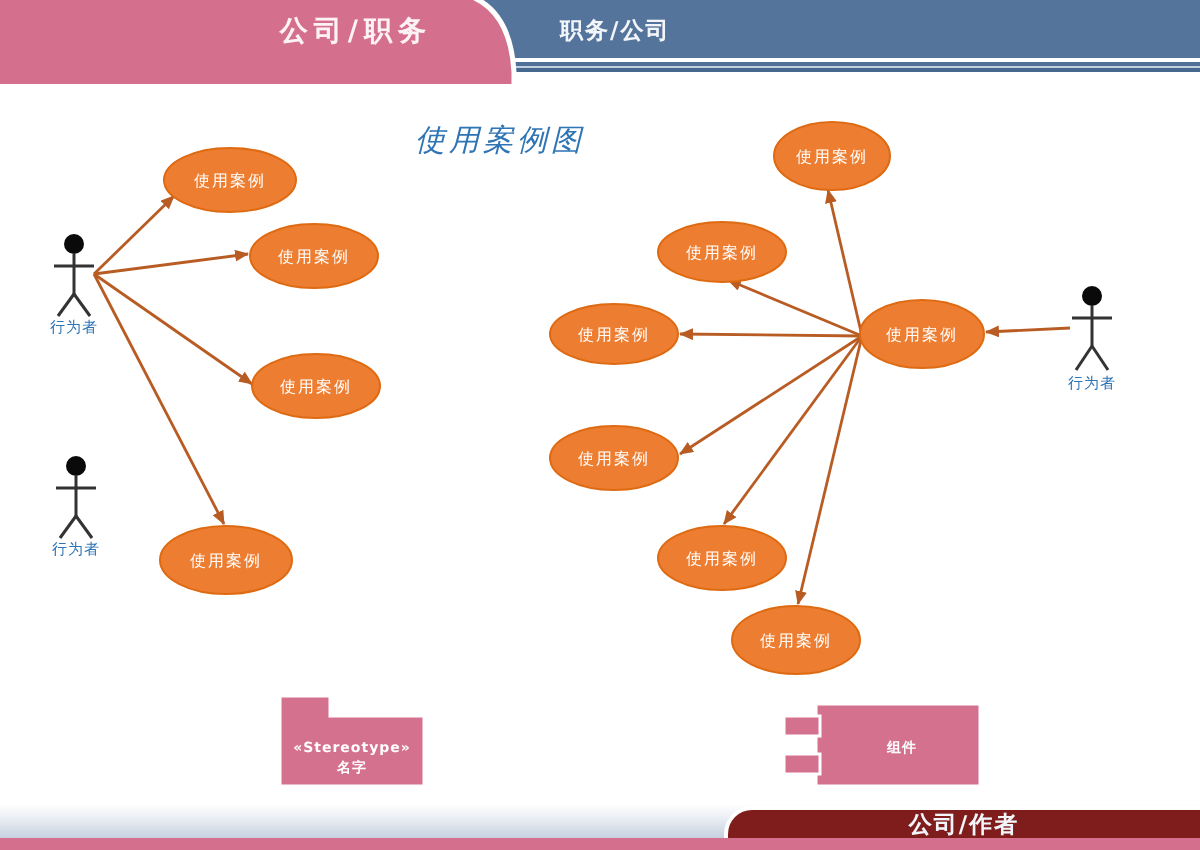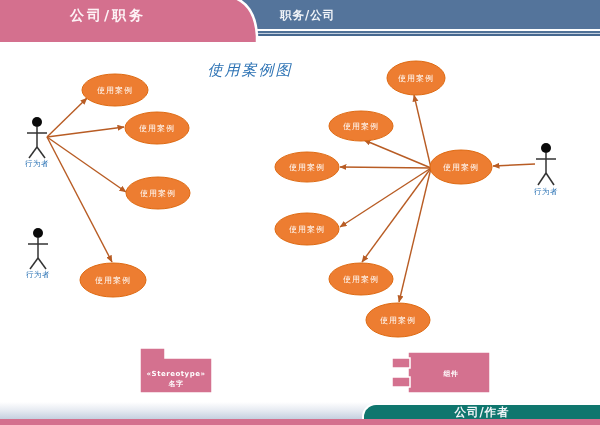--- a/index.html
+++ b/index.html
@@ -6,37 +6,37 @@
   body{font-family:"DejaVu Sans","Liberation Sans",sans-serif;}
   .stage{position:relative;width:600px;height:425px;background:#ffffff;overflow:hidden;}
 
   
   .top-blue-band{position:absolute;left:0;top:0;width:600px;height:29px;background:#54749b;z-index:3;}
   .top-blue-lines{position:absolute;left:0;top:31px;width:600px;height:5px;z-index:3;
     background:linear-gradient(to bottom,#4f7197 0%,#4f7197 38%,#c2cfdf 38%,#c2cfdf 60%,#46688f 60%,#46688f 100%);}
   .top-right-label{position:absolute;left:280px;top:8px;width:320px;text-align:left;
     color:#f2f5f9;font-size:11.5px;letter-spacing:1px;font-weight:bold;z-index:3;}
   .pink-banner-svg{position:absolute;left:0;top:0;width:270px;height:42px;z-index:4;}
-  .top-left-label{position:absolute;left:0;top:7px;width:216px;text-align:center;
+  .top-left-label{position:absolute;left:0;top:7px;width:216px;text-align:right;
     color:#fdf3f6;font-size:14px;letter-spacing:3px;font-weight:bold;z-index:5;}
 
   
   .diagram-title{position:absolute;left:165px;top:61px;width:170px;text-align:center;
     color:#2f74b5;font-size:15px;letter-spacing:2px;z-index:2;font-style:italic;}
 
   
   .diagram-svg{position:absolute;left:0;top:0;width:600px;height:425px;z-index:1;}
   .uc-label{fill:#ffffff;font-size:8px;letter-spacing:1px;}
   .actor-label{fill:#2e75b6;font-size:7.5px;letter-spacing:0.5px;}
   .shape-label{fill:#ffffff;font-size:7px;letter-spacing:0.5px;font-weight:bold;}
 
   
   .footer-grad{position:absolute;left:0;top:402px;width:600px;height:18px;z-index:3;
     background:linear-gradient(to bottom,#ffffff 0%,#e7ebf2 45%,#c2cddd 100%);}
-  .footer-blue{position:absolute;left:362px;top:403px;width:238px;height:17px;background:#0f766e;
+  .footer-blue{position:absolute;left:362px;top:403px;width:238px;height:17px;background:#7f1d1d;
     border-top-left-radius:14px;border-top:2px solid #ffffff;border-left:2px solid #ffffff;
     box-sizing:border-box;z-index:4;}
   .footer-blue span{display:block;text-align:center;color:#f2f5f9;font-size:11.5px;
     letter-spacing:1px;font-weight:bold;line-height:15px;}
   .footer-pink{position:absolute;left:0;top:419px;width:600px;height:6px;background:#d4708e;z-index:5;}
 </style>
 </head>
 <body>
 
 <div class="stage">

